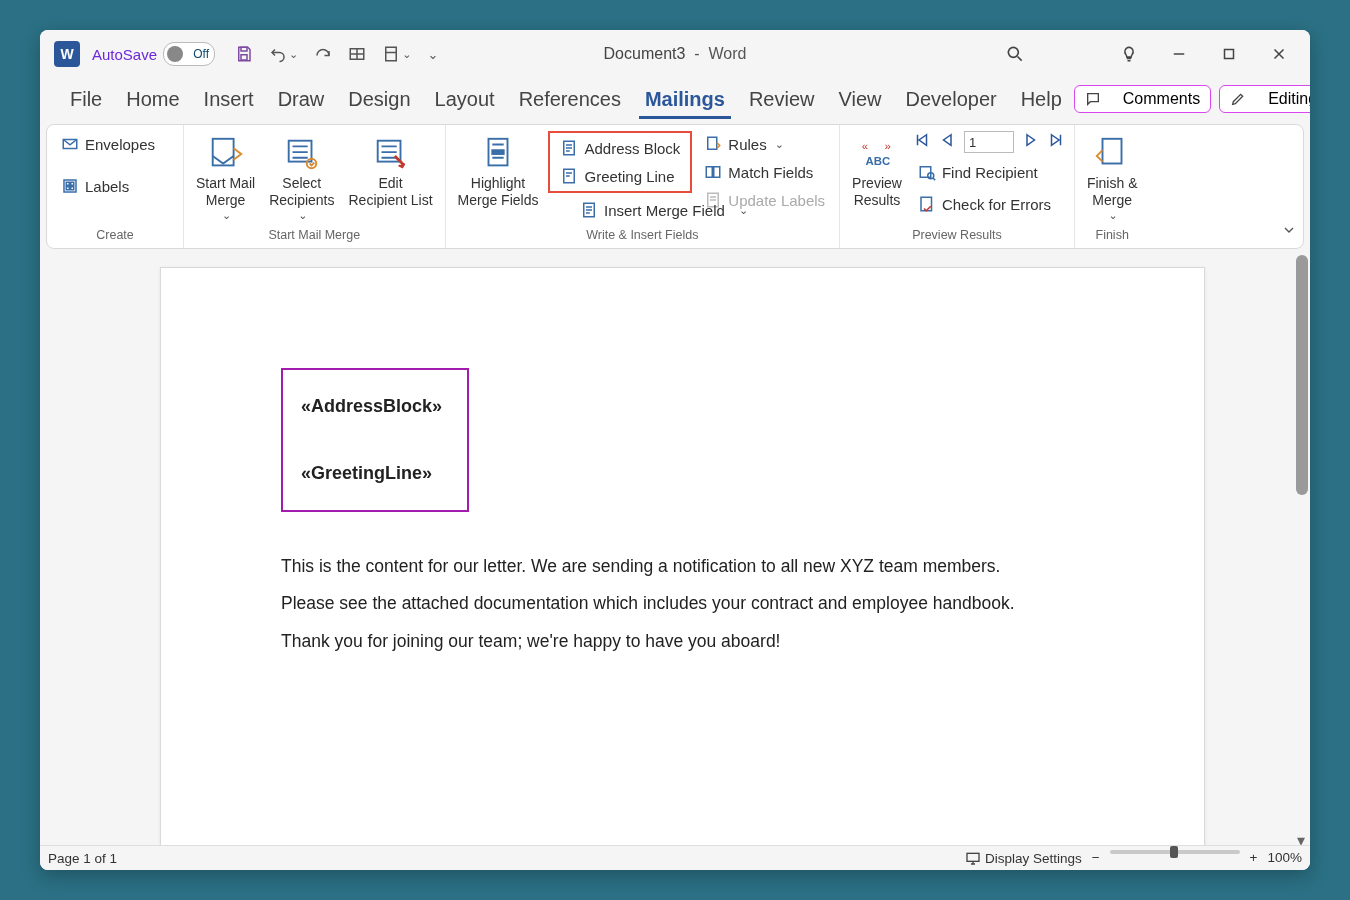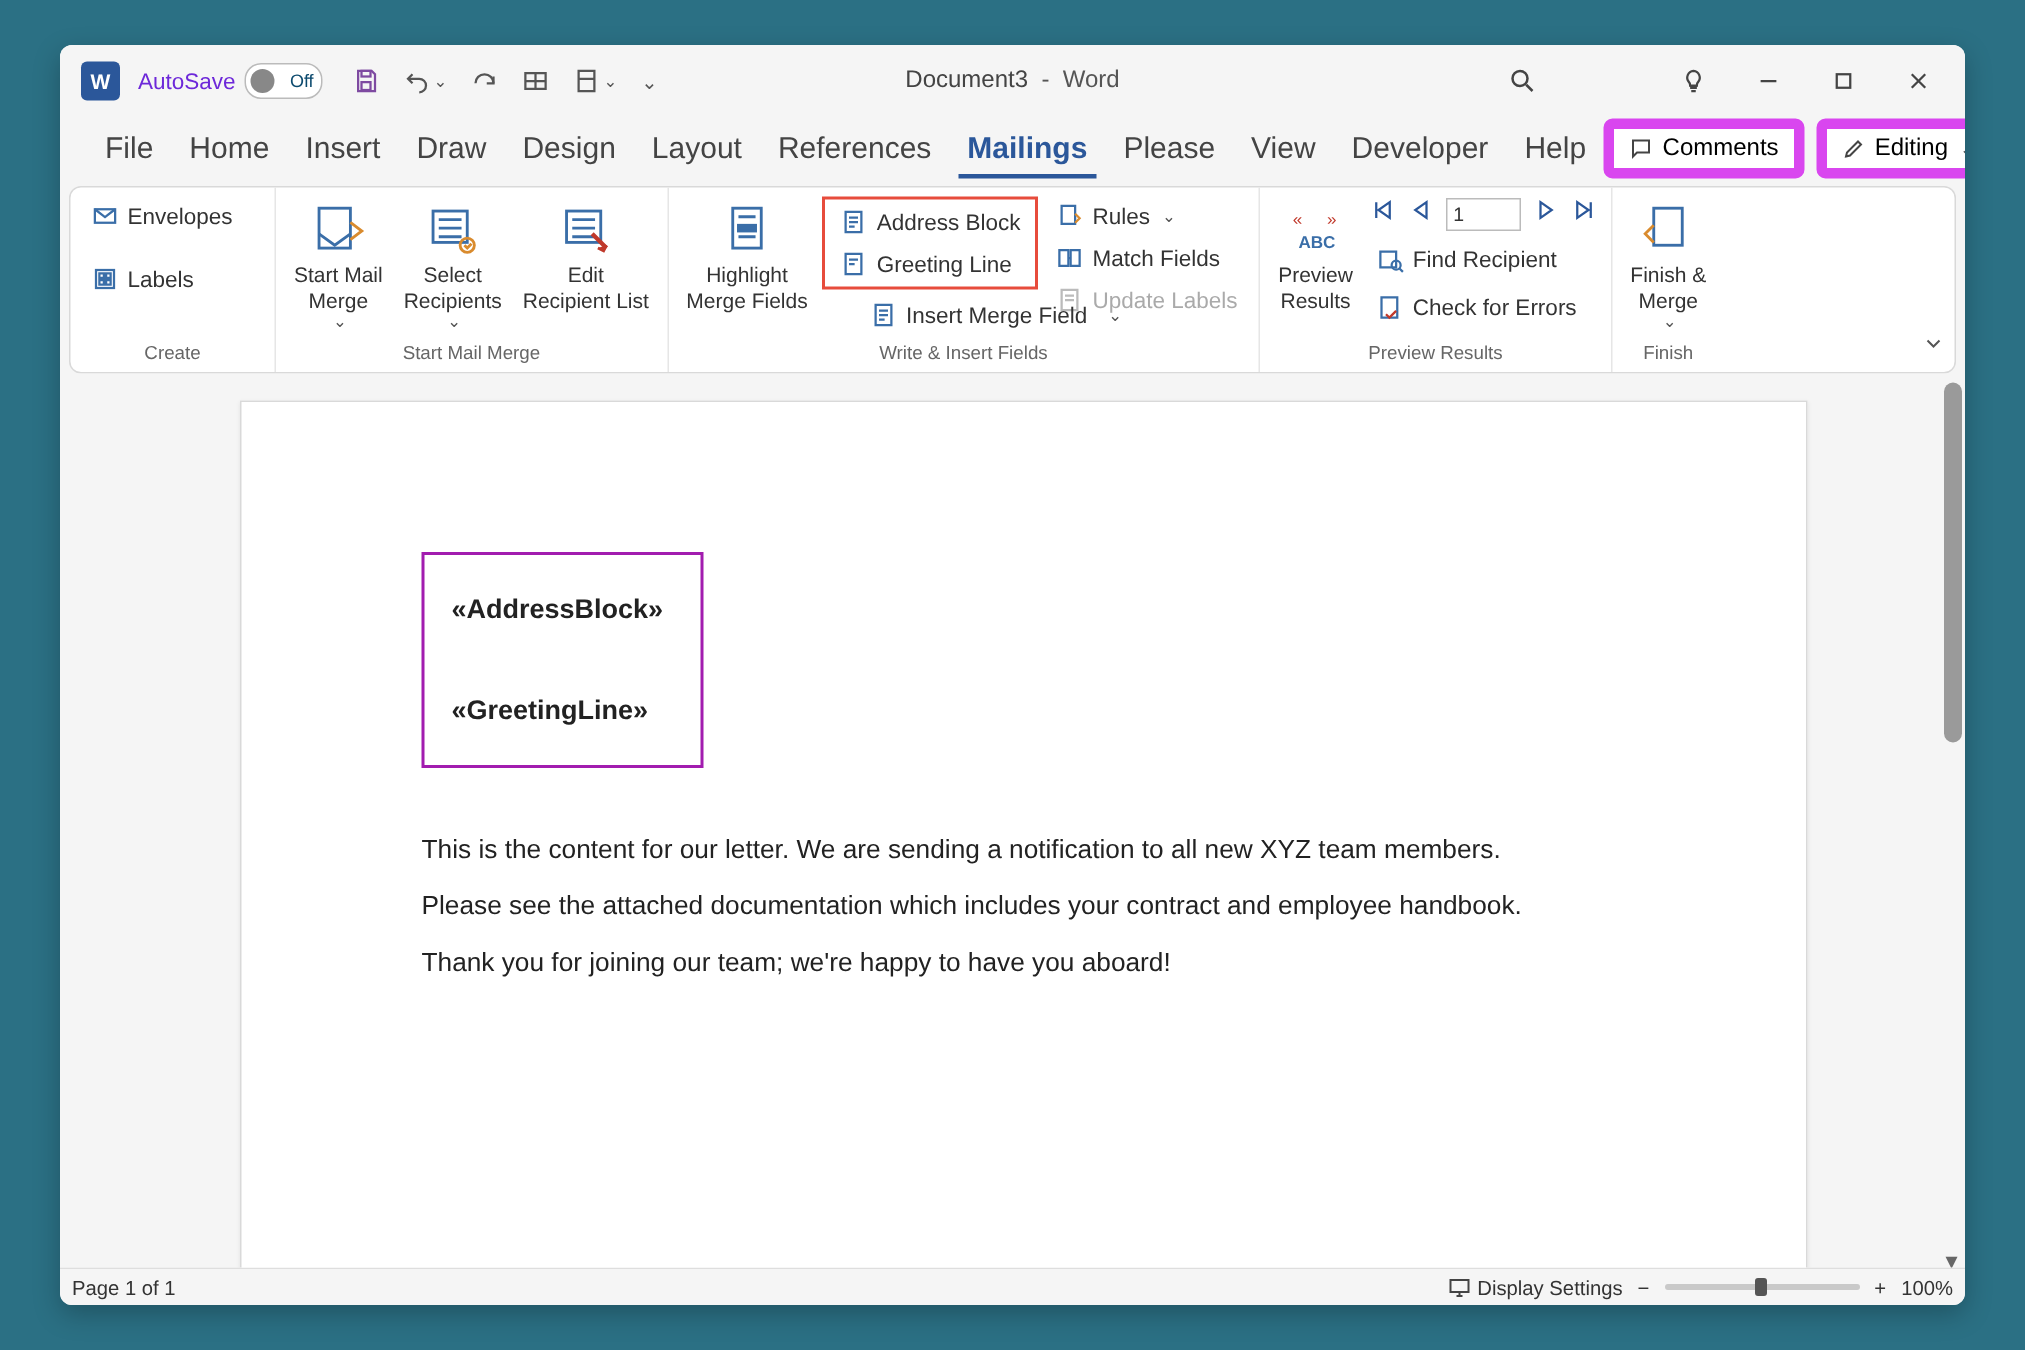--- a/index.html
+++ b/index.html
@@ -70,21 +70,21 @@
   
   .tabs {
     display:flex; align-items:center; padding:0 8px 0 18px; height:42px;
   }
   .tab { padding:6px 12px; font-size:20px; color:#444; border-radius:4px; position:relative;}
   .tab.active { color:#2b579a; font-weight:600;}
   .tab.active::after {
     content:""; position:absolute; left:6px; right:6px; bottom:-2px; height:3px; background:#2b579a;
   }
   .tabs-right { margin-left:auto; display:flex; align-items:center; gap:8px;}
-  .tbtn { border:7px solid #d946ef; border-radius:6px; padding:4px 10px; font-size:16px; display:flex; align-items:center; gap:6px; background:#fff;}
+  .tbtn { border:1px solid #d946ef; border-radius:6px; padding:4px 10px; font-size:16px; display:flex; align-items:center; gap:22px; background:#fff;}
   .tbtn.blue { background:#2b579a; color:#fff; border-color:#2b579a;}
   .tbtn svg { width:16px; height:16px; }
   
   .ribbon {
     margin:4px 6px 0 6px;
     background:#fff;
     border:1px solid #d9d9d9;
     border-radius:8px;
     display:flex;
     position:relative;
@@ -145,21 +145,21 @@
     width:146px;
   }
   .merge-field { font-size:18px; font-family: "Segoe UI Semibold", Arial; color:#222; font-weight:600; margin:0;}
   .merge-field.mt { margin-top:46px;}
   .body-text { font-size:17.5px; color:#222; margin-top:36px; line-height:2.15;}
   
   .statusbar {
     height:24px; border-top:1px solid #dedede; background:#f5f5f5;
     display:flex; align-items:center; padding:0 8px; font-size:13.5px; color:#333;
   }
-  .statusbar .right { margin-left:auto; display:flex; align-items:center; gap:10px;}
+  .statusbar .right { margin-left:auto; display:flex; gap:10px;}
   .zoom-slider {
     width:130px; height:4px; background:#c9c9c9; position:relative; border-radius:2px;
   }
   .zoom-slider .thumb { position:absolute; left:60px; top:-4px; width:8px; height:12px; background:#555; border-radius:2px;}
 </style>
 </head>
 <body>
 
 <div class="window">
 
@@ -248,21 +248,21 @@
 
   <div class="tabs">
     <div class="tab">File</div>
     <div class="tab">Home</div>
     <div class="tab">Insert</div>
     <div class="tab">Draw</div>
     <div class="tab">Design</div>
     <div class="tab">Layout</div>
     <div class="tab">References</div>
     <div class="tab active">Mailings</div>
-    <div class="tab">Please</div>
+    <div class="tab">Review</div>
     <div class="tab">View</div>
     <div class="tab">Developer</div>
     <div class="tab">Help</div>
 
     <div class="tabs-right">
       <div class="tbtn">
         <svg viewBox="0 0 24 24" fill="none" stroke="#444" stroke-width="2">
             <path d="M4 4h16v12H8l-4 4z"></path>
           </svg>
         <span>Comments</span>

